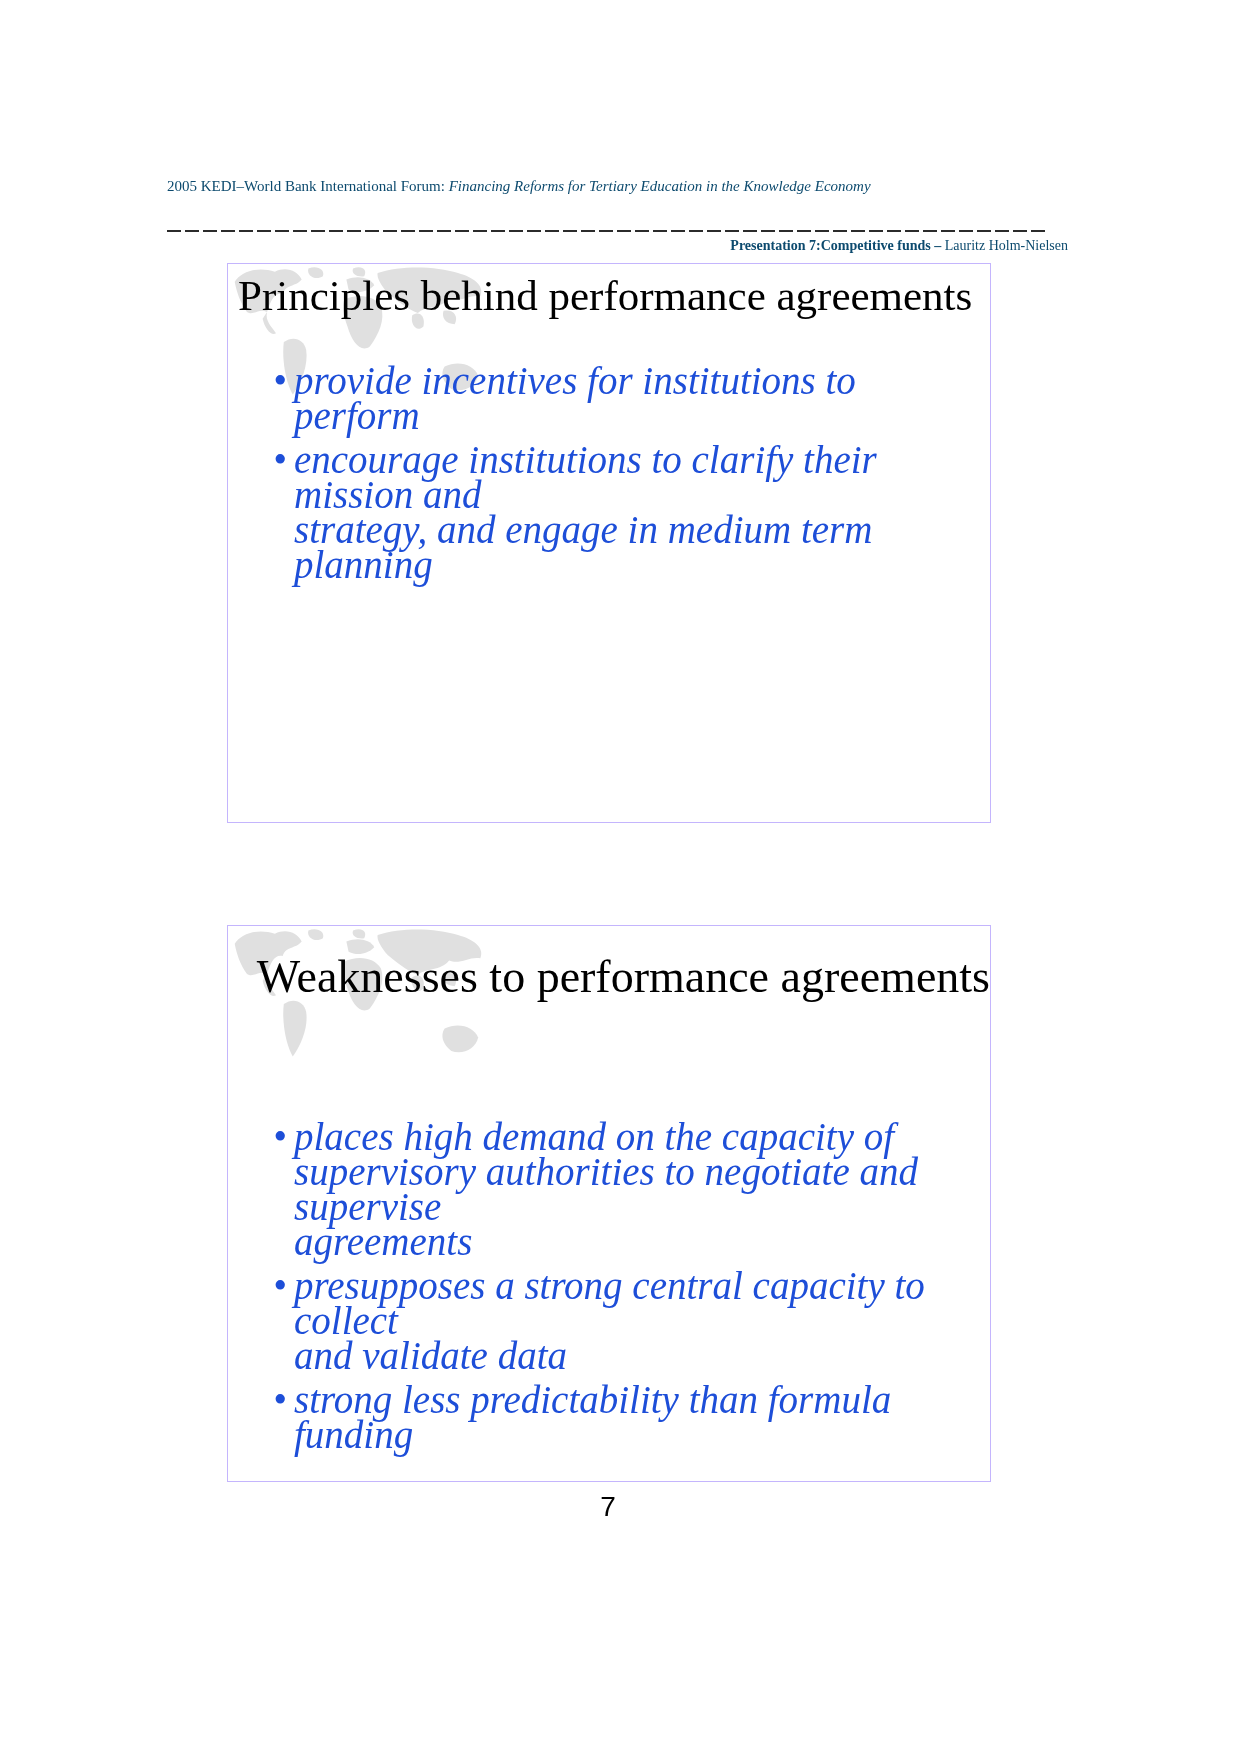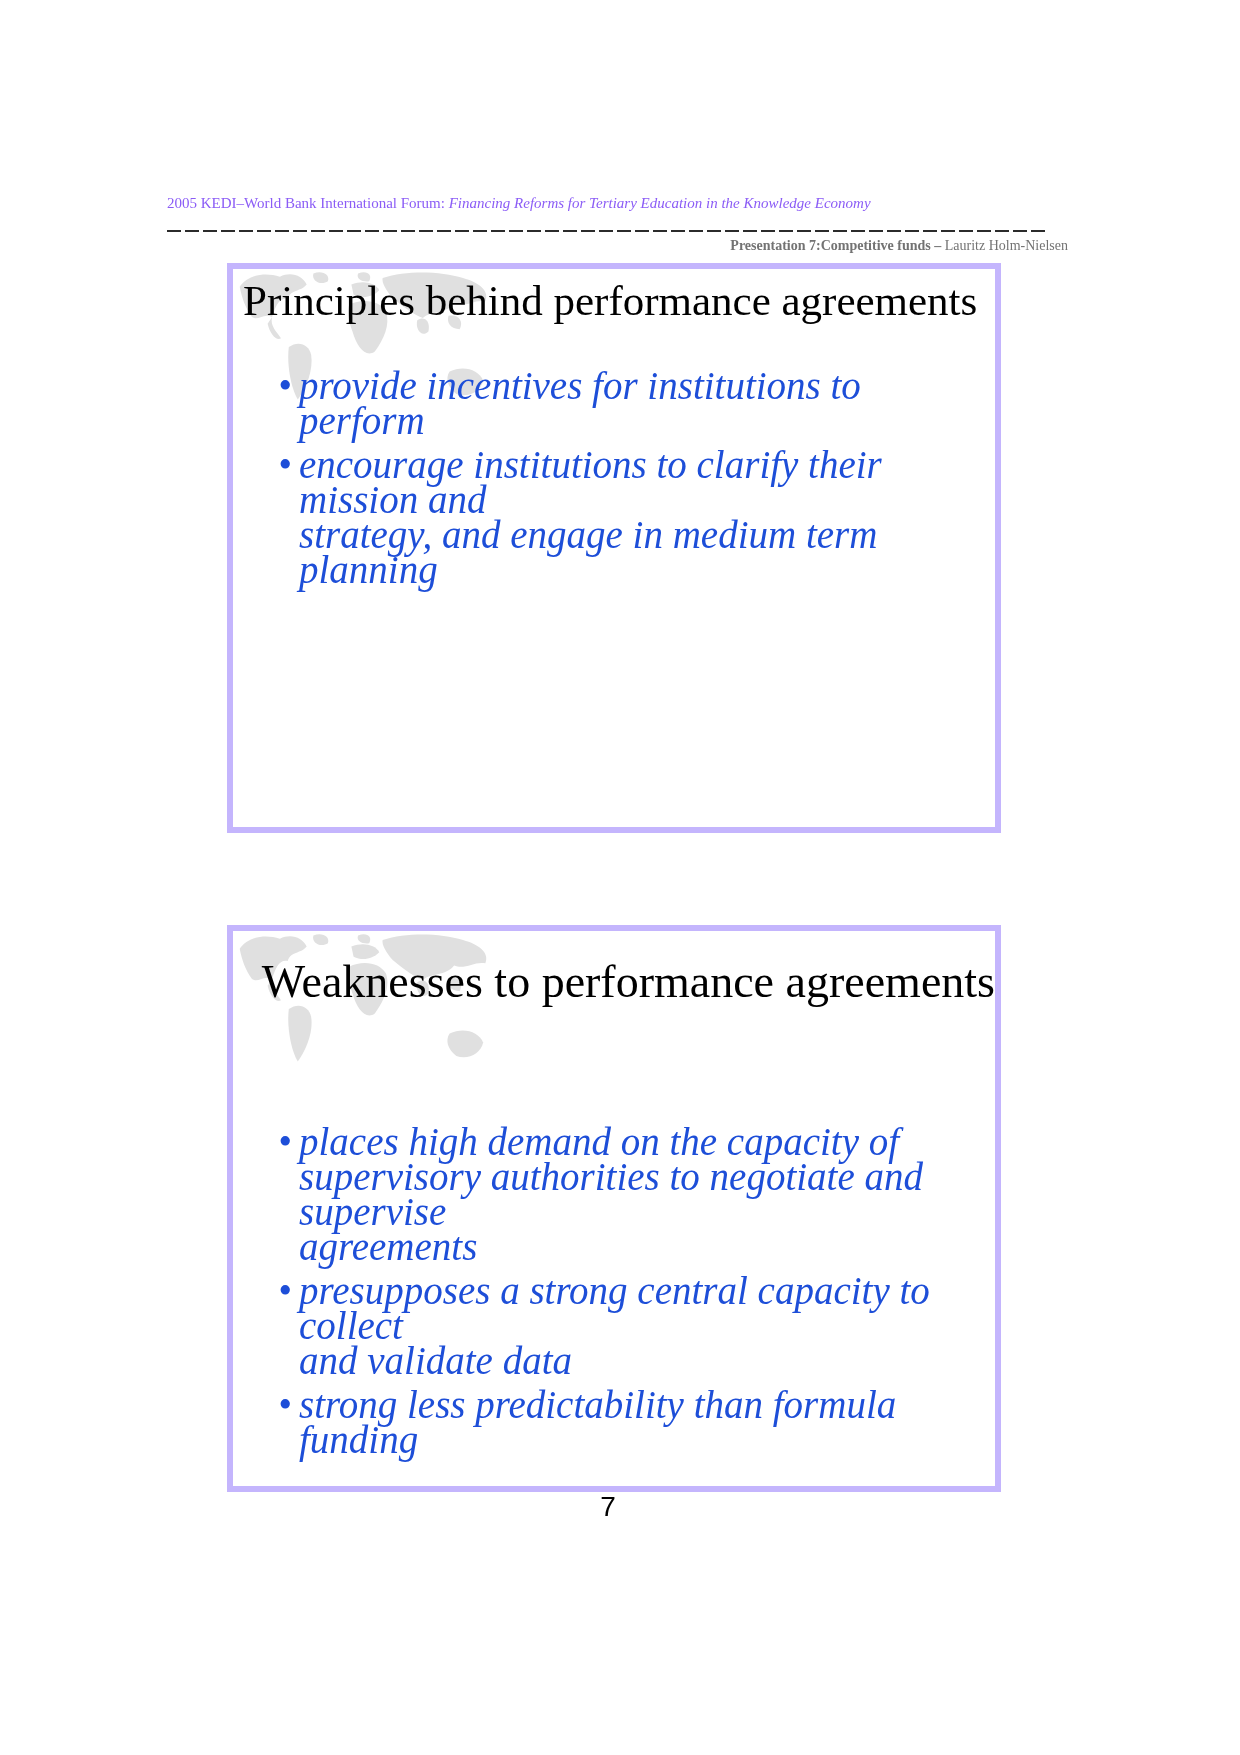--- a/index.html
+++ b/index.html
@@ -14,55 +14,55 @@
     height: 1755px;
     background: #ffffff;
     overflow: hidden;
     color: #000000;
   }
 
   
   .header-line1 {
     position: absolute;
     left: 167px;
-    top: 194px;
+    top: 177px;
     font-size: 15px;
     line-height: 18px;
     white-space: nowrap;
-    color: #8b5cf6;
+    color: #0c4a6e;
     text-align: center;
   }
   .header-line1 .italic { font-style: italic; }
   .header-rule {
     position: absolute;
     left: 167px;
     top: 230px;
     width: 881px;
     height: 2px;
     background: repeating-linear-gradient(90deg, #2b2b2b 0 14px, transparent 14px 18px);
   }
   .header-line2 {
     position: absolute;
     left: 167px;
     top: 237px;
     width: 901px;
     text-align: right;
     font-size: 14px;
     line-height: 17px;
     white-space: nowrap;
-    color: #737373;
+    color: #0c4a6e;
   }
   .header-line2 .bold { font-weight: bold; }
 
   
   .slide {
     position: absolute;
     left: 227px;
     width: 762px;
-    border: 6px solid #c4b5fd;
+    border: 1px solid #c4b5fd;
     background: #ffffff;
     overflow: hidden;
   }
   .slide1 { top: 263px;  height: 558px; }
   .slide2 { top: 925px;  height: 555px; }
 
   .map {
     position: absolute;
     top: 0;
     left: 0;

